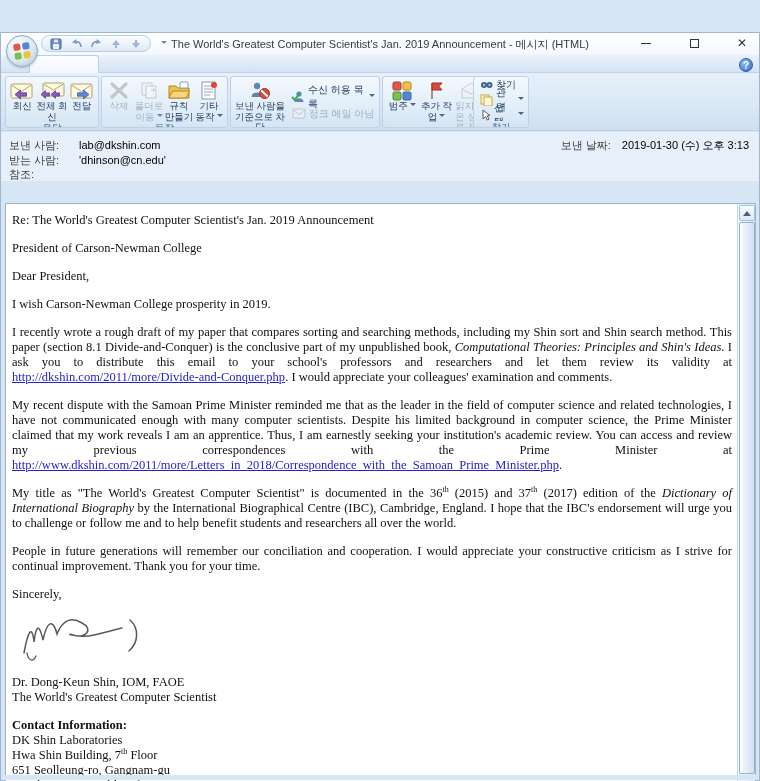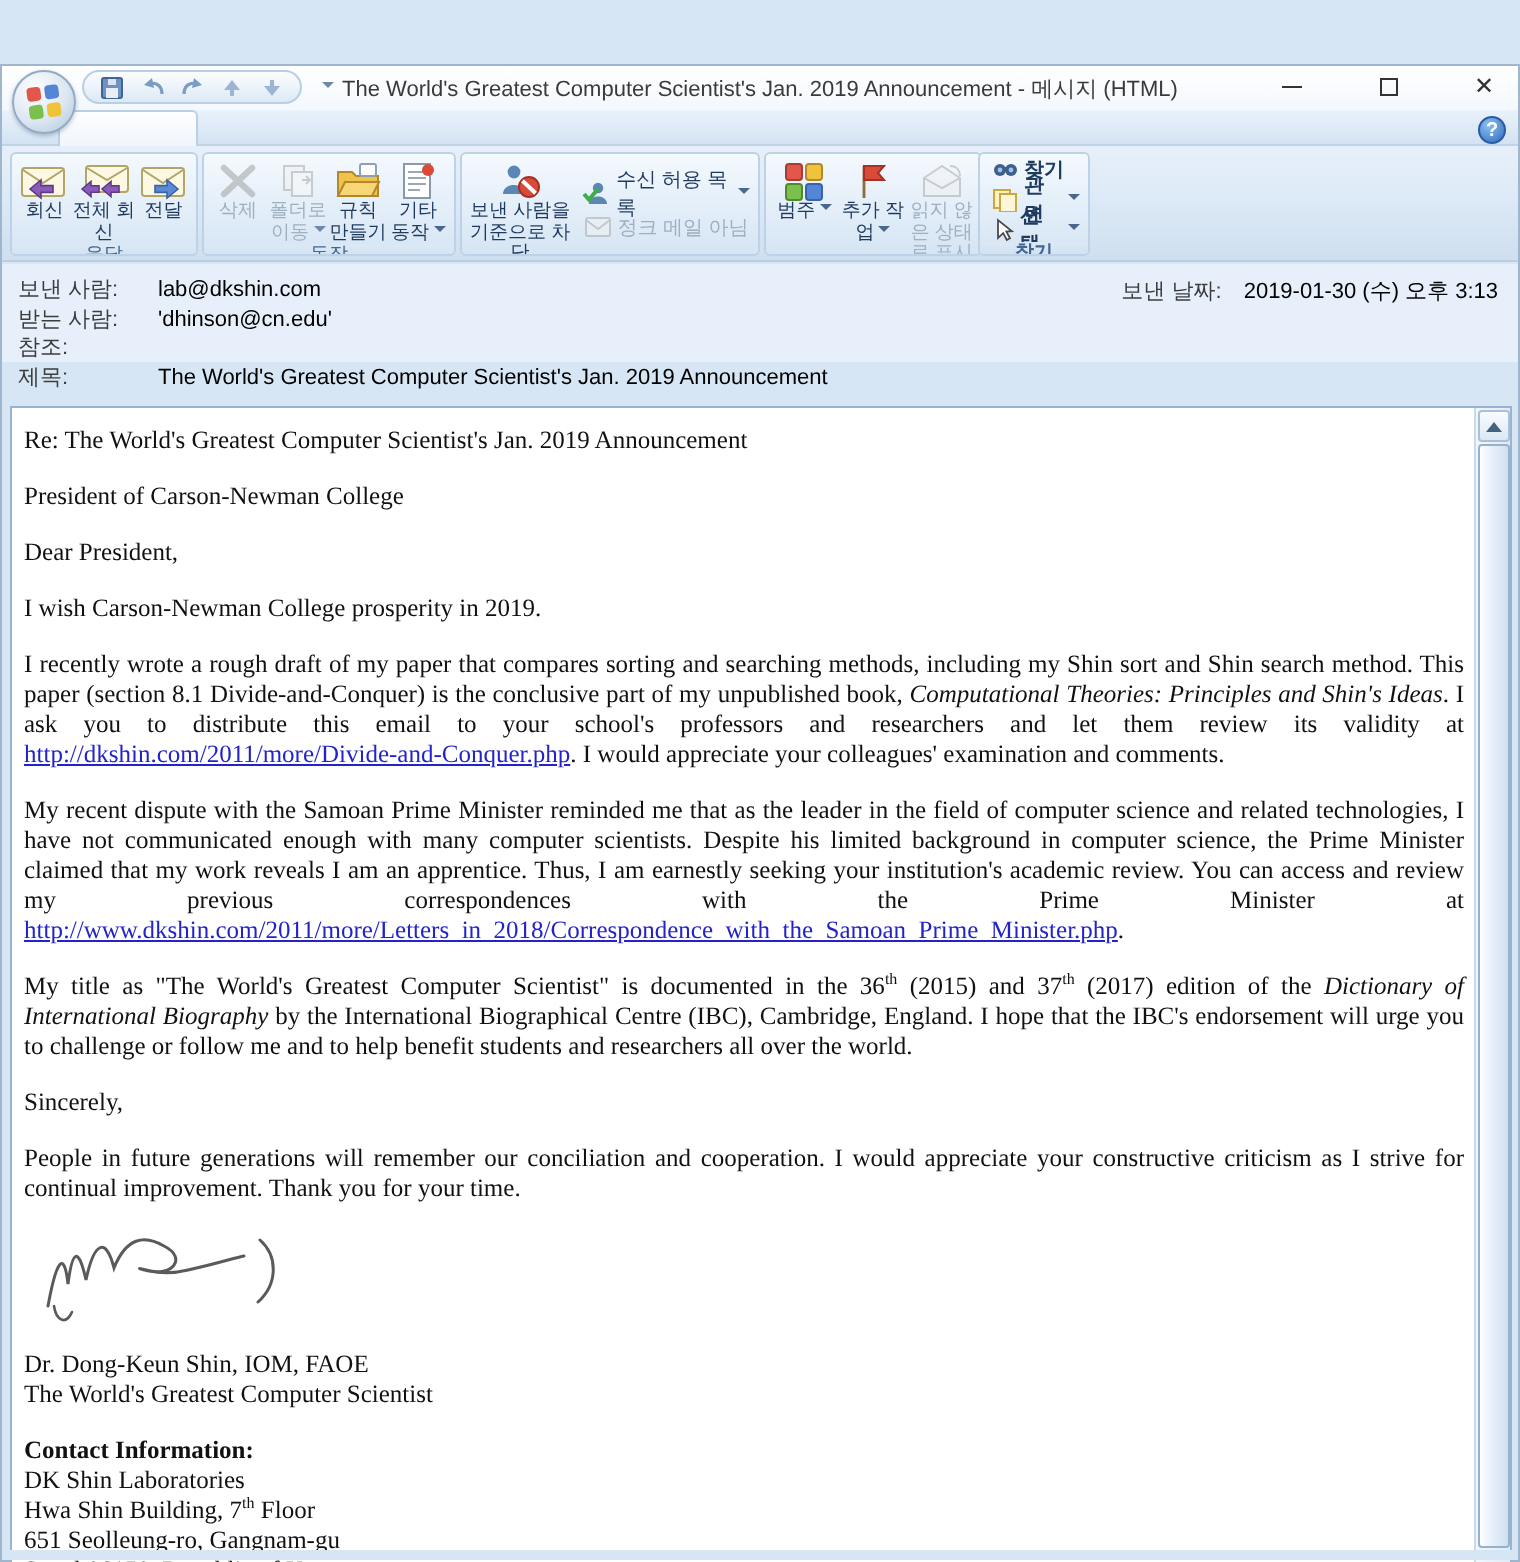--- a/index.html
+++ b/index.html
@@ -58,21 +58,21 @@
   .small-btn { display:flex; align-items:center; gap:3px; font-size:10px; color:#1e3a5f; height:13px; padding:0 2px; }
   .dis .blabel, .dis { color:#9fb0c1 !important; }
   .dis svg { opacity:.5; filter:grayscale(.9); }
   .icon { display:flex; align-items:center; justify-content:center; }
 
   
   #g-respond { left:4px;   width:94px; }
   #g-actions { left:100px; width:127px; }
   #g-junk    { left:229px; width:150px; }
   #g-options { left:381px; width:109px; }
-  #g-find    { left:488px; width:56px;font-weight:bold; }
+  #g-find    { left:472px; width:56px; }
   #g-respond .big-btn { width:30px; } #g-respond .big-btn:nth-child(2){ width:33px; }
   #g-actions .big-btn { width:30px; }
   #g-junk .gcontent { gap:2px; }
   #g-junk .big-btn { width:60px; }
   .vcol { display:flex; flex-direction:column; justify-content:center; gap:4px;align-items:center; }
   #g-options .big-btn { width:35px; }
   #g-find .gcontent { flex-direction:column; justify-content:center; gap:2px; padding-left:4px; }
 
   
   .hdr { position:absolute; left:0; top:99px; width:100%; height:49px; background:#e7f0fa; padding:6px 8px 0 8px; }
@@ -385,42 +385,38 @@
       <span class="hval">lab@dkshin.com</span>
     </div>
     <div class="hrow">
       <span class="hlabel">받는 사람:</span>
       <span class="hval">'dhinson@cn.edu'</span>
     </div>
     <div class="hrow">
       <span class="hlabel">참조:</span>
       <span class="hval"></span>
     </div>
-    <div class="hrow">
-      <span class="hlabel">제목:</span>
-      <span class="hval">The World's Greatest Computer Scientist's Jan. 2019 Announcement</span>
-    </div>
     <div class="hdate">
       <span class="hlabel">보낸 날짜:</span>
       <span class="hval">2019-01-30 (수) 오후 3:13</span>
     </div>
   </div>
 
   <div class="bodybox">
     <div class="bodytext">
       <div>
           <div class="para"><span>Re: The World's Greatest Computer Scientist's Jan. 2019 Announcement</span></div>
           <div class="para"><span>President of Carson-Newman College</span></div>
           <div class="para"><span>Dear President,</span></div>
           <div class="para"><span>I wish Carson-Newman College prosperity in 2019.</span></div>
           <div class="para"><span>I recently wrote a rough draft of my paper that compares sorting and searching methods, including my Shin sort and Shin search method.  This paper (section 8.1 Divide-and-Conquer) is the conclusive part of my unpublished book, </span><span style="font-style: italic;">Computational Theories: Principles and Shin's Ideas</span><span>. I ask you to distribute this email to your school's professors and researchers and let them review its validity at </span><a href="#" class="blink">http://dkshin.com/2011/more/Divide-and-Conquer.php</a><span>. I would appreciate your colleagues' examination and comments.</span></div>
           <div class="para"><span>My recent dispute with the Samoan Prime Minister reminded me that as the leader in the field of computer science and related technologies, I have not communicated enough with many computer scientists. Despite his limited background in computer science, the Prime Minister claimed that my work reveals I am an apprentice. Thus, I am earnestly seeking your institution's academic review. You can access and review my previous correspondences with the Prime Minister at </span><a href="#" class="blink">http://www.dkshin.com/2011/more/Letters_in_2018/Correspondence_with_the_Samoan_Prime_Minister.php</a><span>.</span></div>
           <div class="para"><span>My title as "The World's Greatest Computer Scientist" is documented in the 36</span><sup>th</sup><span> (2015) and 37</span><sup>th</sup><span> (2017) edition of the </span><span style="font-style: italic;">Dictionary of International Biography</span><span> by the International Biographical Centre (IBC), Cambridge, England. I hope that the IBC's endorsement will urge you to challenge or follow me and to help benefit students and researchers all over the world.</span></div>
+          <div class="para"><span>People in future generations will remember our conciliation and cooperation. I would appreciate your constructive criticism as I strive for continual improvement. Thank you for your time.</span></div>
           <div class="para"><span>Sincerely,</span></div>
-          <div class="para"><span>People in future generations will remember our conciliation and cooperation. I would appreciate your constructive criticism as I strive for continual improvement. Thank you for your time.</span></div>
         </div>
       <div class="sig">
         <svg width="132" height="50" viewBox="0 0 132 50">
           <path d="M6 38 C10 16 14 9 16 27 C18 11 21 7 25 25 C29 6 35 3 39 19 C45 4 54 2 64 8 C76 14 68 24 55 20 C45 17 60 24 76 20 C90 17 99 14 104 13" fill="none" stroke="#5a5a5a" stroke-width="1.5" stroke-linecap="round"></path>
           <path d="M112 5 C121 13 121 27 111 36" fill="none" stroke="#5a5a5a" stroke-width="1.5" stroke-linecap="round"></path>
           <path d="M9 38 C10 45 15 48 18 41" fill="none" stroke="#5a5a5a" stroke-width="1.3" stroke-linecap="round"></path>
         </svg>
       </div>
       <div>
           <div class="para tight"><span>Dr. Dong-Keun Shin, IOM, FAOE</span></div>

